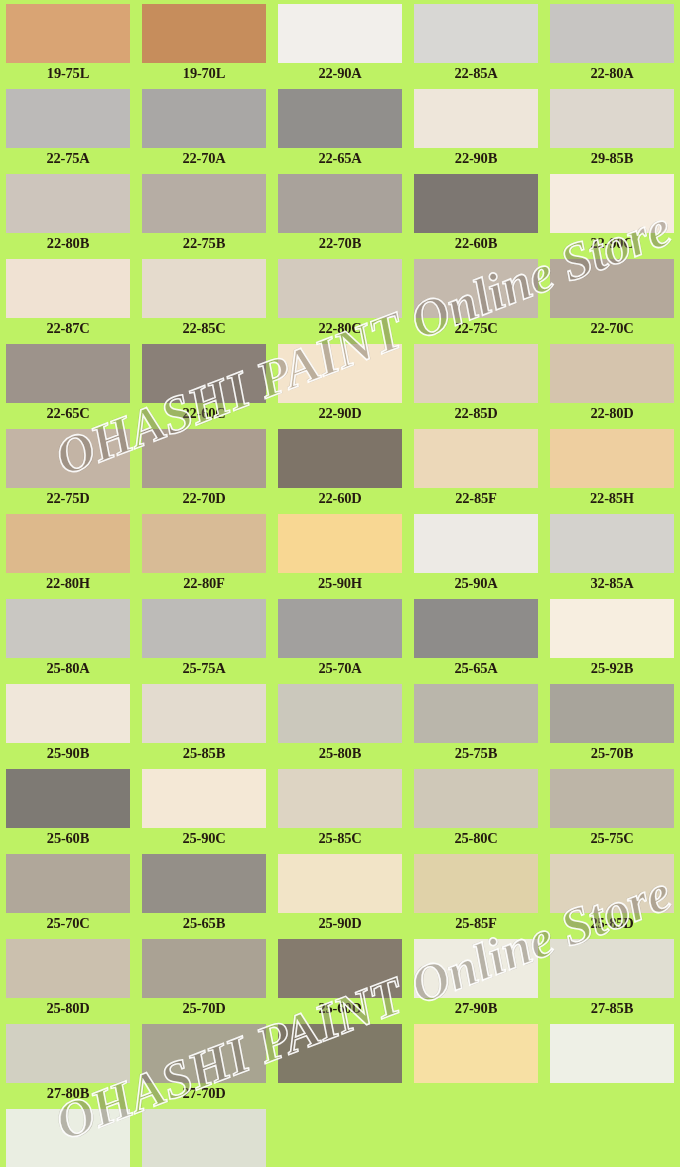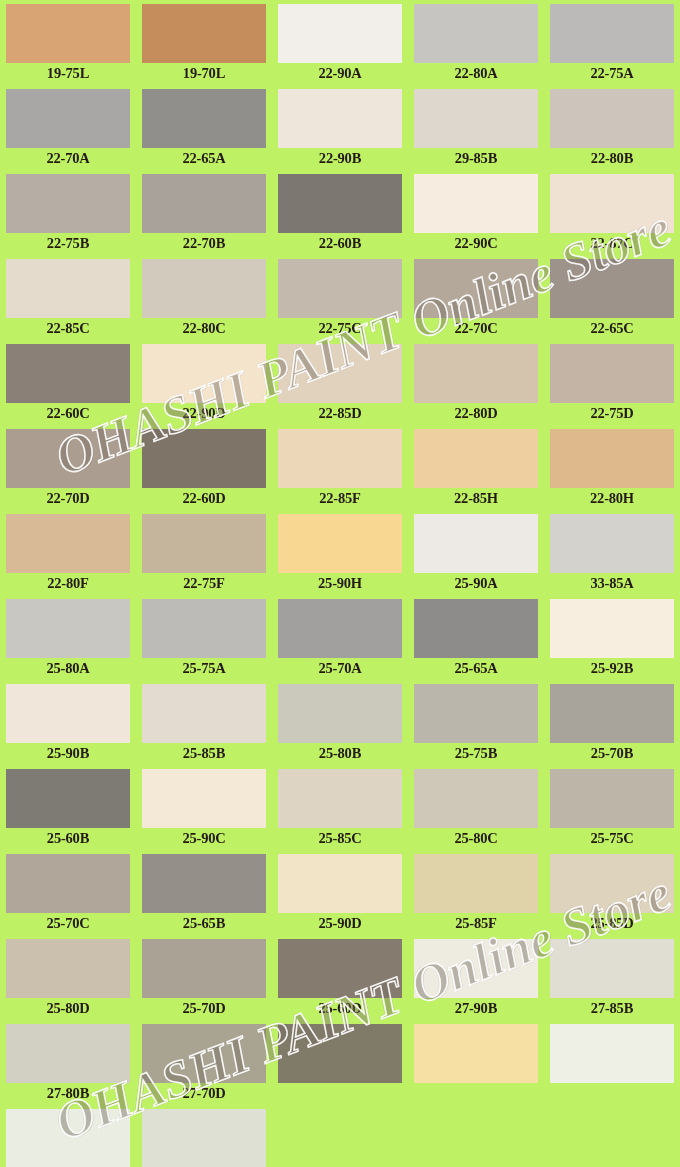--- a/index.html
+++ b/index.html
@@ -95,20 +95,24 @@
       </div>
       <div class="swatch-cell">
         <div class="swatch-chip" style="background-color: rgb(198, 141, 92);"></div>
         <div class="swatch-label">19-70L</div>
       </div>
       <div class="swatch-cell">
         <div class="swatch-chip" style="background-color: rgb(242, 239, 235);"></div>
         <div class="swatch-label">22-90A</div>
       </div>
       <div class="swatch-cell">
+        <div class="swatch-chip" style="background-color: rgb(216, 215, 212);"></div>
+        <div class="swatch-label">22-85A</div>
+      </div>
+      <div class="swatch-cell">
         <div class="swatch-chip" style="background-color: rgb(199, 197, 194);"></div>
         <div class="swatch-label">22-80A</div>
       </div>
       <div class="swatch-cell">
         <div class="swatch-chip" style="background-color: rgb(188, 186, 184);"></div>
         <div class="swatch-label">22-75A</div>
       </div>
       <div class="swatch-cell">
         <div class="swatch-chip" style="background-color: rgb(169, 167, 165);"></div>
         <div class="swatch-label">22-70A</div>
@@ -207,34 +211,30 @@
       </div>
       <div class="swatch-cell">
         <div class="swatch-chip" style="background-color: rgb(221, 185, 140);"></div>
         <div class="swatch-label">22-80H</div>
       </div>
       <div class="swatch-cell">
         <div class="swatch-chip" style="background-color: rgb(216, 187, 150);"></div>
         <div class="swatch-label">22-80F</div>
       </div>
       <div class="swatch-cell">
-        <div class="swatch-chip" style="background-color: rgb(198, 181, 157);"></div>
-        <div class="swatch-label">22-75F</div>
-      </div>
-      <div class="swatch-cell">
         <div class="swatch-chip" style="background-color: rgb(248, 215, 147);"></div>
         <div class="swatch-label">25-90H</div>
       </div>
       <div class="swatch-cell">
         <div class="swatch-chip" style="background-color: rgb(237, 234, 229);"></div>
         <div class="swatch-label">25-90A</div>
       </div>
       <div class="swatch-cell">
         <div class="swatch-chip" style="background-color: rgb(212, 210, 205);"></div>
-        <div class="swatch-label">33-85A</div>
+        <div class="swatch-label">32-85A</div>
       </div>
       <div class="swatch-cell">
         <div class="swatch-chip" style="background-color: rgb(201, 199, 194);"></div>
         <div class="swatch-label">25-80A</div>
       </div>
       <div class="swatch-cell">
         <div class="swatch-chip" style="background-color: rgb(189, 187, 184);"></div>
         <div class="swatch-label">25-75A</div>
       </div>
       <div class="swatch-cell">

